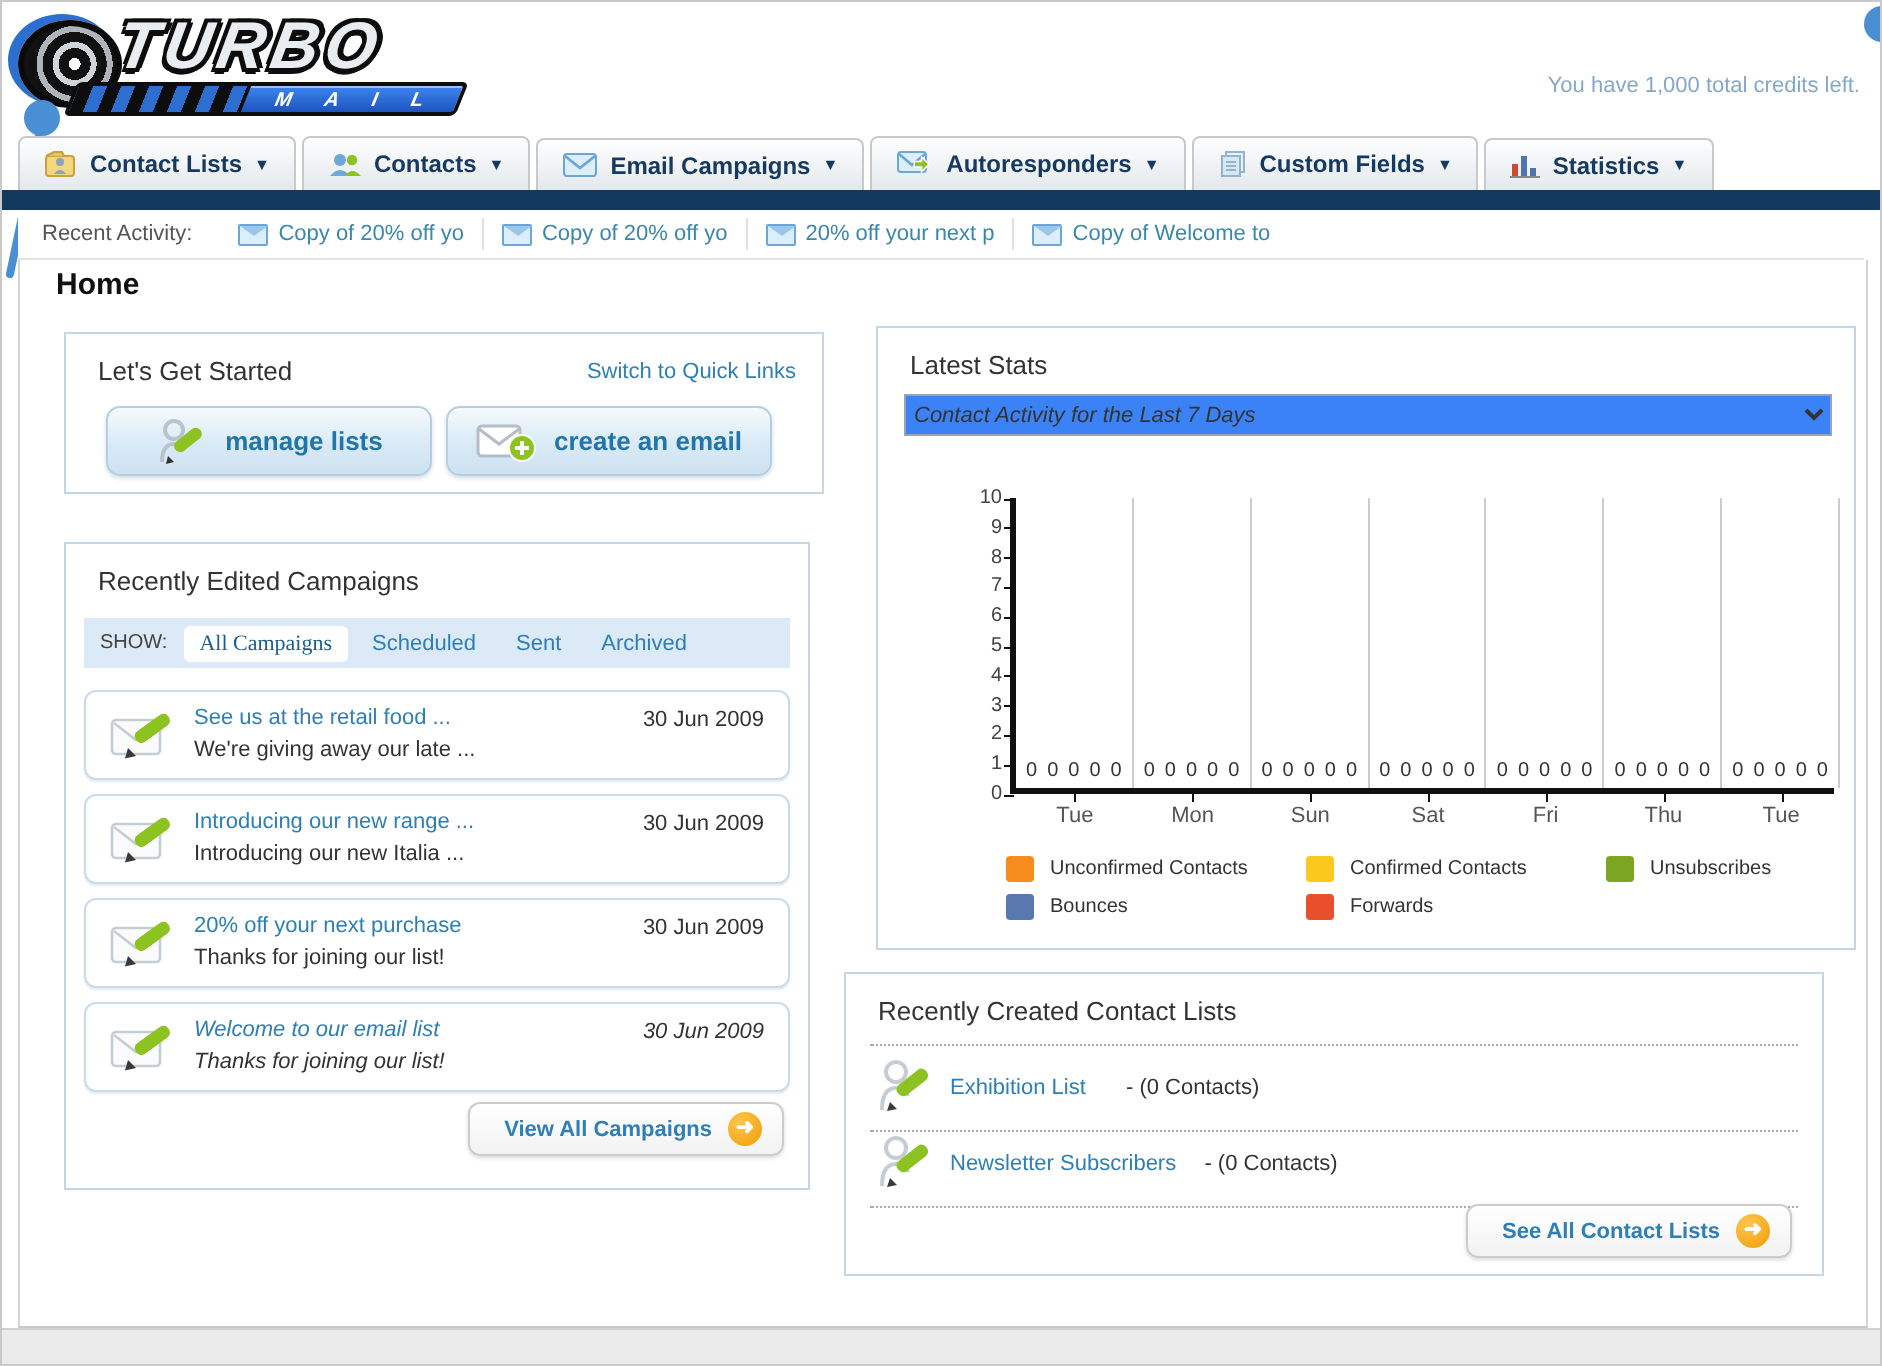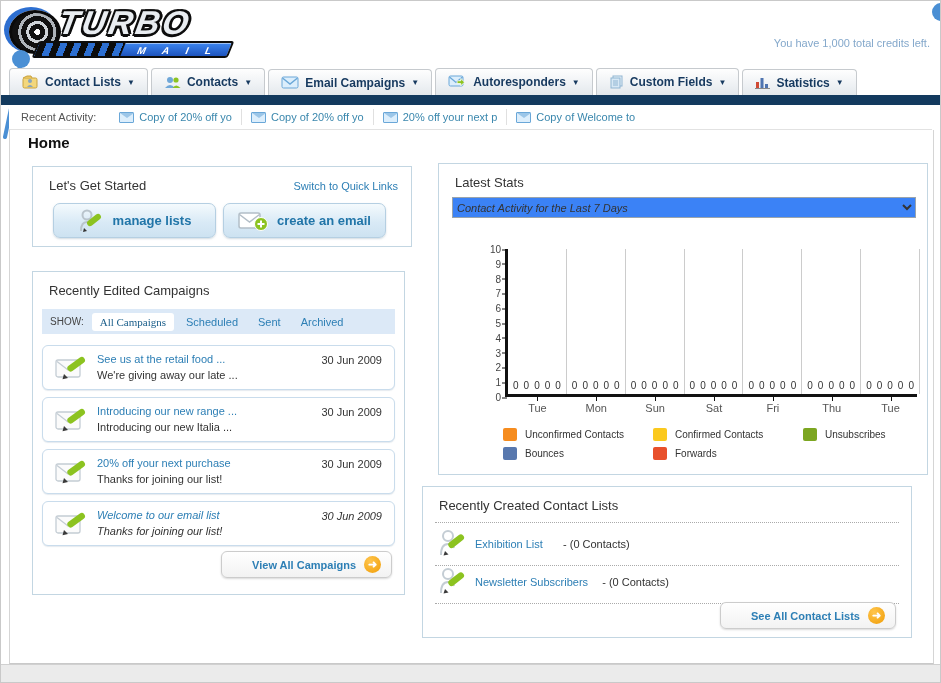--- a/index.html
+++ b/index.html
@@ -72,21 +72,21 @@
   .filter-show { color:#444; font-size:10px; margin-right:8px; }
   .filter-tab { color:#2d7fb5; text-decoration:none; padding:3px 8px; margin-right:4px; border-radius:3px; }
   .filter-tab.active { background:#fff; color:#1a5e8a; }
   .camp-item { position:absolute; left:9px; right:9px; height:45px; border:1px solid #c9dcec; border-radius:6px;
     background:#fff; box-shadow:0 1px 1px rgba(150,170,190,.25); }
   .camp-item .ci-title { position:absolute; left:54px; top:7px; font-size:11px; color:#2d7fb5; text-decoration:none; }
   .camp-item .ci-sub { position:absolute; left:54px; top:23px; font-size:11px; color:#333; }
   .camp-item .ci-date { position:absolute; right:12px; top:8px; font-size:11px; color:#333; }
   .pill-btn { position:absolute; height:27px; border:1px solid #ccc; border-radius:6px;
     background:linear-gradient(#fff,#f2f2f2); box-shadow:0 1px 2px rgba(0,0,0,.15);
-    display:flex; align-items:center; gap:8px; padding:0 10px 0 30px; cursor:pointer;
+    display:flex; align-items:center; gap:8px; padding:0 10px 0 17px; cursor:pointer;
     font-size:11px; font-weight:bold; color:#2d7fb5; }
   .arrow-circle { width:17px; height:17px; border-radius:50%; background:radial-gradient(circle at 35% 30%, #ffc54d, #f09d06);
     color:#fff; font-size:11px; line-height:17px; text-align:center; font-weight:bold; }
 
   
   .stats-panel { left:428px; top:33px; width:490px; height:312px; }
   .stats-select { position:absolute; left:13px; top:33px; width:464px; height:21px; font-size:11px; color:#333;
     border:1px solid #9aa4ac; background:#3b82f6; font-family:"Liberation Sans", sans-serif;font-style:italic; }
   .chart { position:absolute; left:66px; top:85px; width:412px; height:148px;
     border-left:3px solid #111; border-bottom:3px solid #111; }

